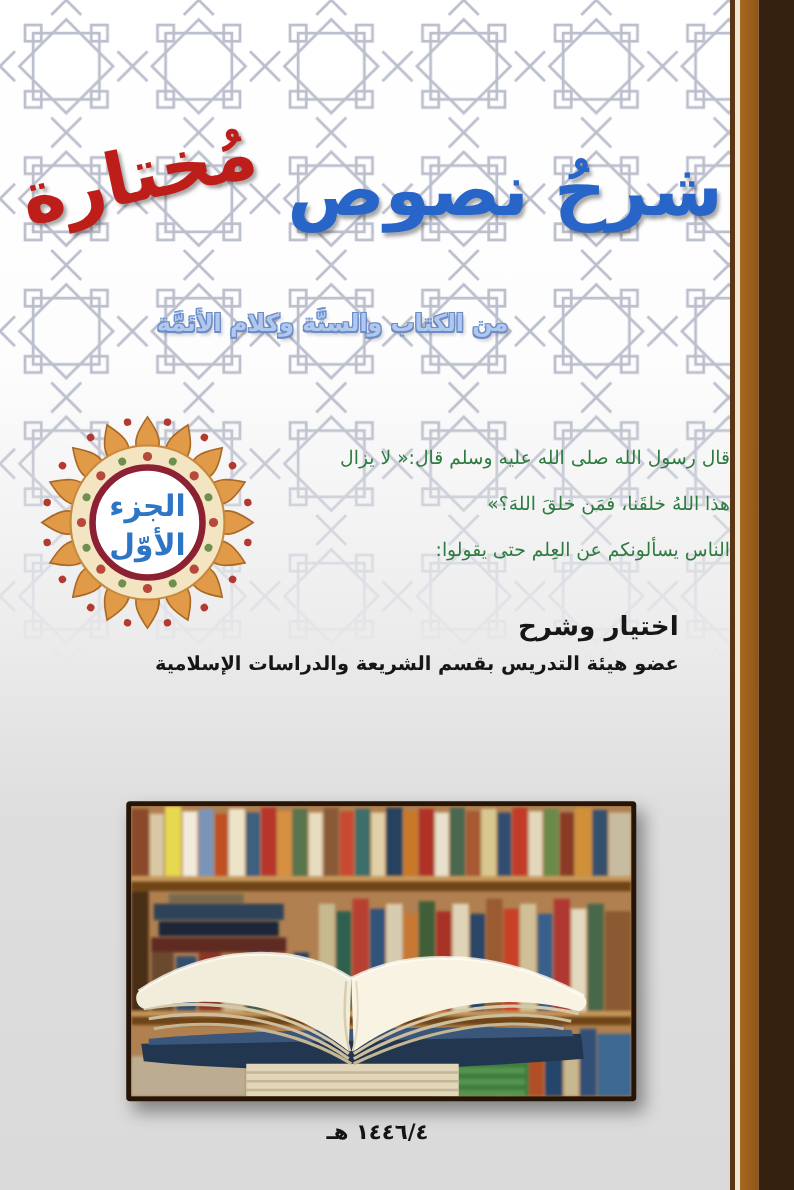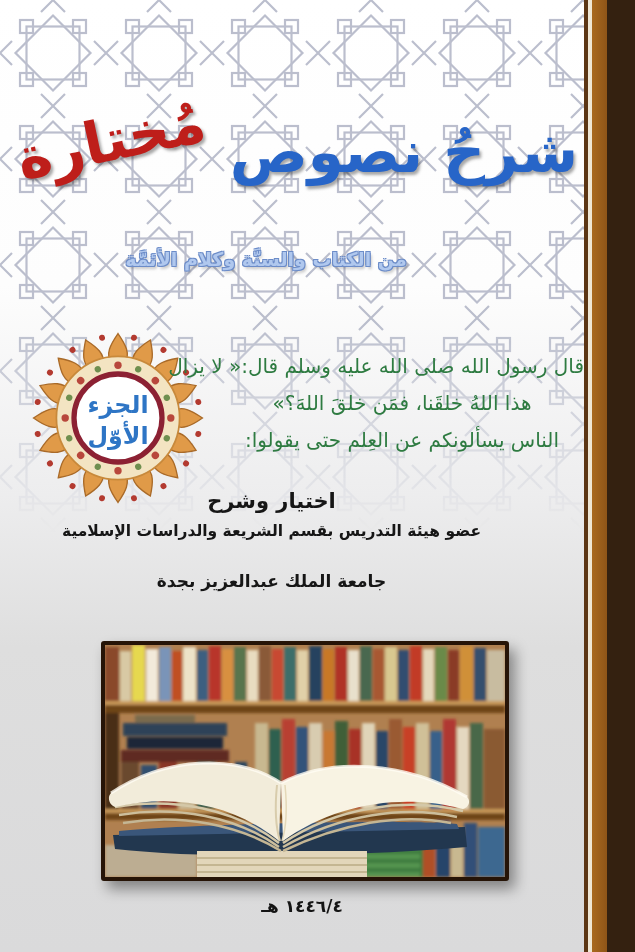--- a/index.html
+++ b/index.html
@@ -24,26 +24,26 @@
          transform:rotate(-12deg) translateY(-12px);
          text-shadow:2px 3px 3px rgba(25,25,25,.38);}
   .subtitle{position:absolute;top:248px;left:0;width:532px;text-align:center;direction:rtl;
          font-size:19px;font-weight:bold;color:#b0c8ee;white-space:nowrap;
          text-shadow:-1px -1px 0 #6c8cc8,1px -1px 0 #6c8cc8,-1px 1px 0 #6c8cc8,1px 1px 0 #6c8cc8,2px 3px 3px rgba(0,0,0,.22);}
 
   
   .mid-row{position:absolute;top:330px;left:30px;width:554px;display:flex;gap:14px;align-items:flex-start;}
   .medallion{width:176px;height:176px;flex:none;}
   .medallion text{font-family:"DejaVu Sans",sans-serif;font-weight:bold;fill:#2e75c5;}
-  .hadith{flex:1;min-width:0;padding-top:18px;direction:rtl;text-align:center;
-          color:#2e7b41;font-size:20px;line-height:37px;}
+  .hadith{flex:1;min-width:0;padding-top:18px;direction:rtl;text-align:right;
+          color:#2e7b41;font-size:15px;line-height:37px;}
   .hadith div{white-space:nowrap;}
 
   
-  .credits{position:absolute;top:489px;left:0;width:543px;text-align:center;direction:rtl;color:#161616;}
+  .credits{position:absolute;top:489px;left:0;width:543px;direction:rtl;color:#161616;}
   .cr-head{font-size:21px;font-weight:bold;margin-bottom:9px;}
   .cr-name{font-size:20px;font-weight:bold;color:#1f3fa5;margin-bottom:13px;}
   .cr-aff {font-size:15.5px;font-weight:bold;margin-bottom:31px;}
   .cr-uni {font-size:17px;font-weight:bold;}
 
   
   .photo-frame{position:absolute;top:641px;left:101px;width:400px;height:232px;
           border:4px solid #261407;border-radius:3px;background:#b08050;
           box-shadow:6px 8px 14px rgba(0,0,0,.4);}
   .photo-frame svg{display:block;}
@@ -166,21 +166,20 @@
     <div class="hadith">
       <div>قال رسول الله صلى الله عليه وسلم قال:« لا يزال</div>
       <div>هذا اللهُ خلقَنا، فمَن خلقَ اللهَ؟»</div>
       <div>الناس يسألونكم عن العِلم حتى يقولوا:</div>
     </div>
   </div>
 
   <div class="credits">
     <div class="cr-head">اختيار وشرح</div>
     <div class="cr-aff">عضو هيئة التدريس بقسم الشريعة والدراسات الإسلامية</div>
-    <div class="cr-uni">جامعة الملك عبدالعزيز بجدة</div>
   </div>
 
   <div class="photo-frame">
     <svg viewBox="0 0 400 232" width="400" height="232">
       <defs>
         <filter id="pb" x="-5%" y="-5%" width="110%" height="110%">
             <feGaussianBlur stdDeviation="1.4"></feGaussianBlur>
           </filter>
       </defs>
       <rect width="400" height="232" fill="#b08050"></rect>

